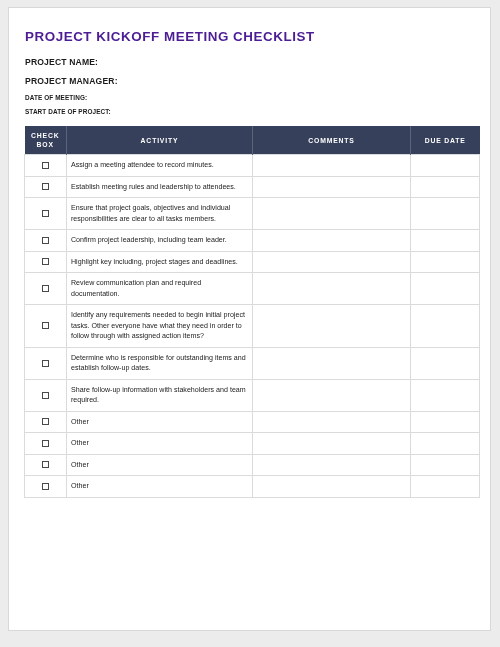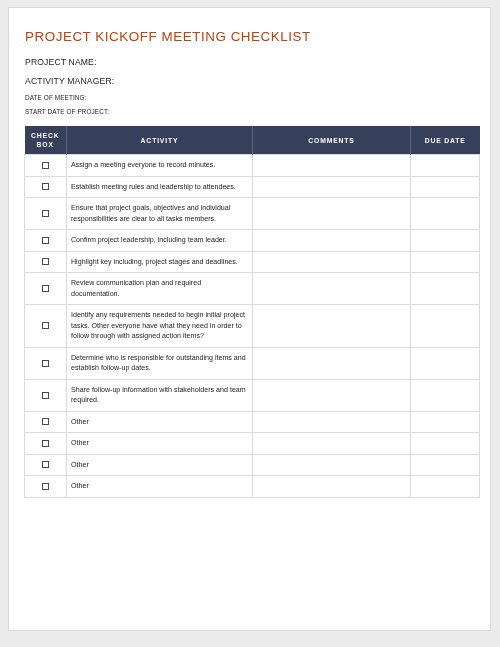--- a/index.html
+++ b/index.html
@@ -26,33 +26,33 @@
     overflow: hidden;
   }
 
   .doc-inner {
     padding: 14px 14px 0 14px;
   }
 
   
   .doc-title {
     font-size: 13.4px;
-    font-weight: normal;
-    color: #c2410c;
+    font-weight: bold;
+    color: #4c1d95;
     letter-spacing: 0.55px;
     margin: 7px 0 13px 2px;
     white-space: nowrap;
   }
 
   
   .form-fields {
     margin: 0 0 11px 2px;
   }
   .field-line {
-    font-weight: normal;
+    font-weight: bold;
     color: #1b1b1b;
     white-space: nowrap;
   }
   .field-line.lg {
     font-size: 8.6px;
     letter-spacing: 0.15px;
     margin-bottom: 8.5px;
   }
   .field-line.sm {
     font-size: 6.4px;
@@ -124,21 +124,21 @@
 </head>
 <body>
 
 <div id="page">
   <div class="doc-inner">
 
     <div class="doc-title">PROJECT KICKOFF MEETING CHECKLIST</div>
 
     <div class="form-fields">
         <div class="field-line lg"><span>PROJECT NAME:</span><span></span></div>
-        <div class="field-line lg"><span>ACTIVITY MANAGER:</span><span></span></div>
+        <div class="field-line lg"><span>PROJECT MANAGER:</span><span></span></div>
         <div class="field-line sm"><span>DATE OF MEETING:</span><span></span></div>
         <div class="field-line sm"><span>START DATE OF PROJECT:</span><span></span></div>
       </div>
 
     <table class="checklist">
       <colgroup>
         <col class="c-check">
         <col class="c-act">
         <col class="c-com">
         <col class="c-due">
@@ -148,21 +148,21 @@
           <th>CHECK BOX</th>
           <th>ACTIVITY</th>
           <th>COMMENTS</th>
           <th>DUE DATE</th>
         </tr>
       </thead>
       <tbody>
           <tr>
             <td class="cb"><span class="checkbox-glyph"></span></td>
             <td class="activity">
-              <span class="act-text">Assign a meeting everyone to record minutes.</span>
+              <span class="act-text">Assign a meeting attendee to record minutes.</span>
             </td>
             <td class="comments"></td>
             <td class="due"></td>
           </tr>
           <tr>
             <td class="cb"><span class="checkbox-glyph"></span></td>
             <td class="activity">
               <span class="act-text">Establish meeting rules and leadership to attendees.</span>
             </td>
             <td class="comments"></td>

